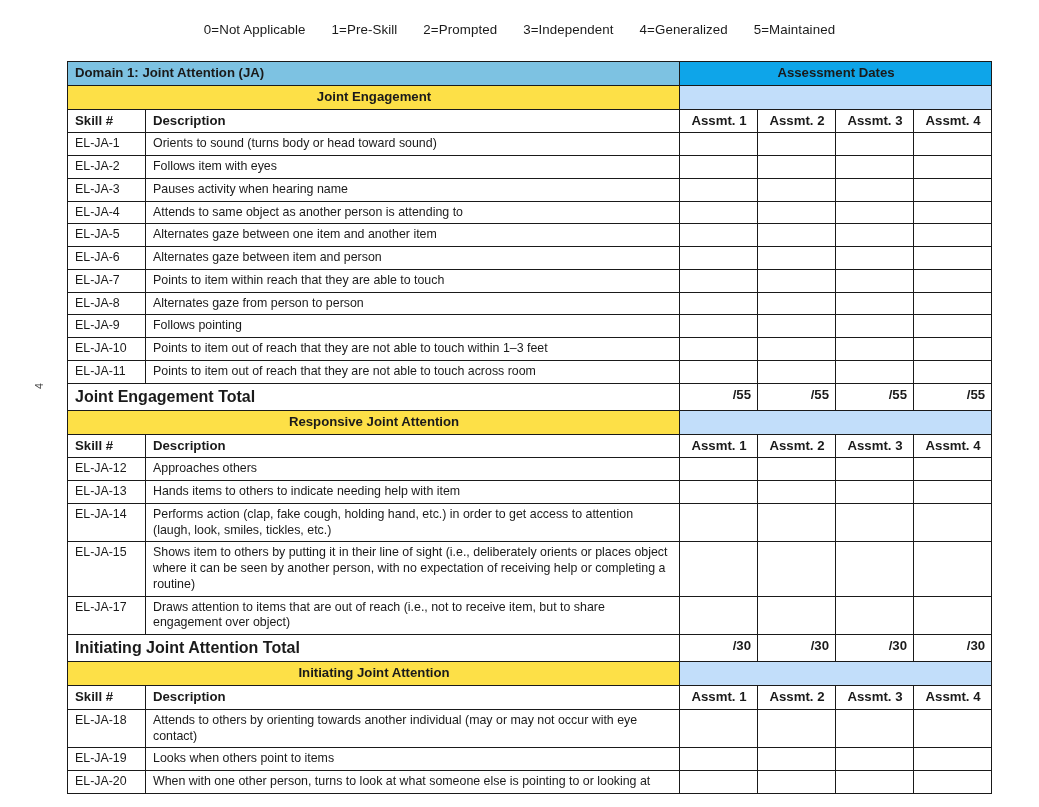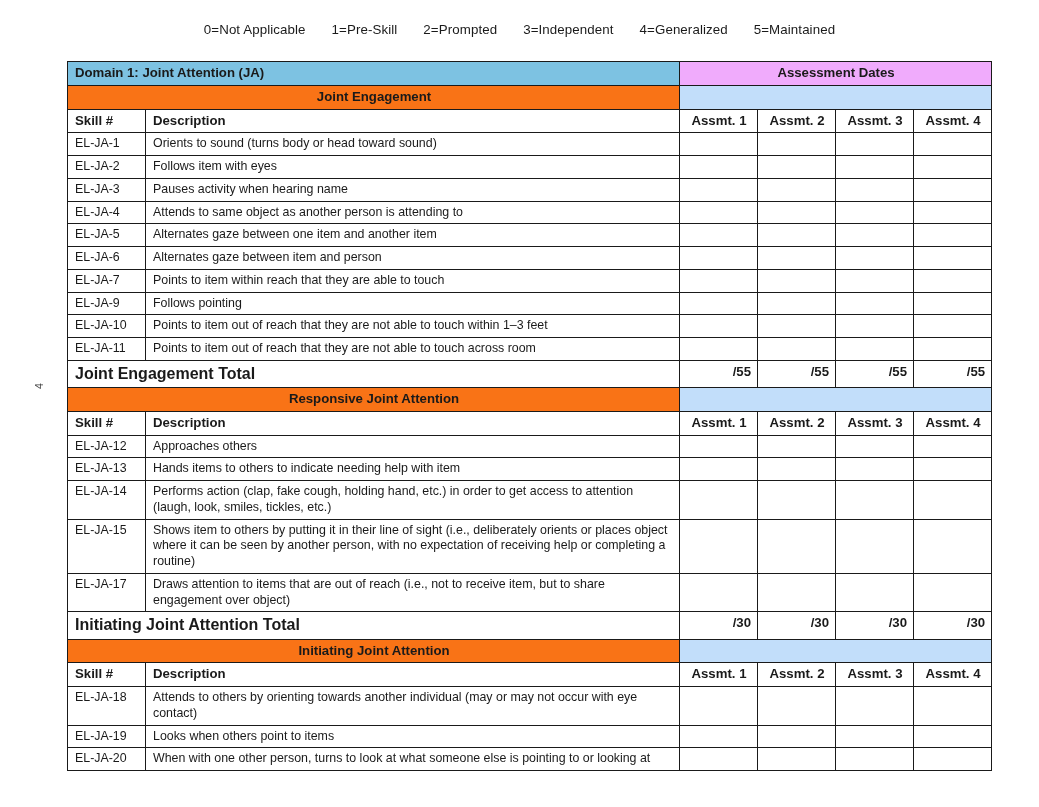--- a/index.html
+++ b/index.html
@@ -72,31 +72,31 @@
 
   
   .domain-cell {
     background: #7dc2e2;
     font-weight: bold;
     font-size: 13.2px;
     padding-top: 4px;
     padding-bottom: 4px;
   }
   .dates-cell {
-    background: #f0abfc;
+    background: #0ea5e9;
     font-weight: bold;
     font-size: 13.2px;
     text-align: center;
     padding-top: 4px;
     padding-bottom: 4px;
   }
 
   
   .section-cell {
-    background: #f97316;
+    background: #fde047;
     font-weight: bold;
     font-size: 13.2px;
     text-align: center;
     padding-top: 3px;
     padding-bottom: 3px;
   }
   .section-blank {
     background: #c2defa;
     border-left: none;
   }
@@ -215,20 +215,28 @@
       </tr>
       <tr>
         <td class="skill-cell">EL-JA-7</td>
         <td class="desc-cell">Points to item within reach that they are able to touch</td>
         <td class="mark-cell"></td>
         <td class="mark-cell"></td>
         <td class="mark-cell"></td>
         <td class="mark-cell"></td>
       </tr>
       <tr>
+        <td class="skill-cell">EL-JA-8</td>
+        <td class="desc-cell">Alternates gaze from person to person</td>
+        <td class="mark-cell"></td>
+        <td class="mark-cell"></td>
+        <td class="mark-cell"></td>
+        <td class="mark-cell"></td>
+      </tr>
+      <tr>
         <td class="skill-cell">EL-JA-9</td>
         <td class="desc-cell">Follows pointing</td>
         <td class="mark-cell"></td>
         <td class="mark-cell"></td>
         <td class="mark-cell"></td>
         <td class="mark-cell"></td>
       </tr>
       <tr>
         <td class="skill-cell">EL-JA-10</td>
         <td class="desc-cell">Points to item out of reach that they are not able to touch within 1–3 feet</td>

